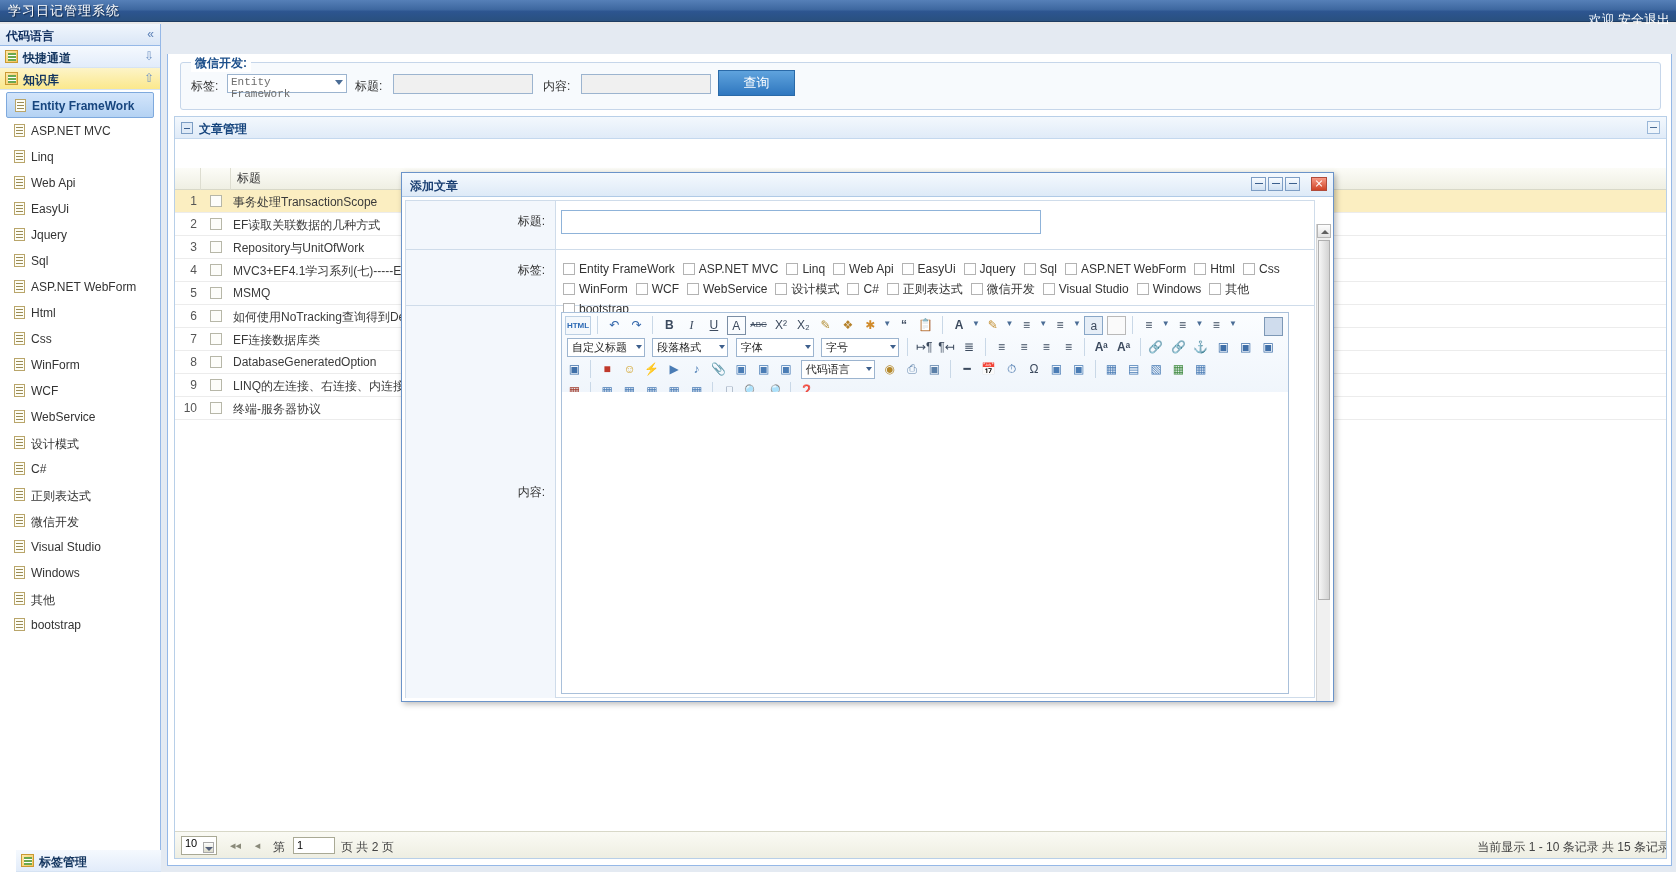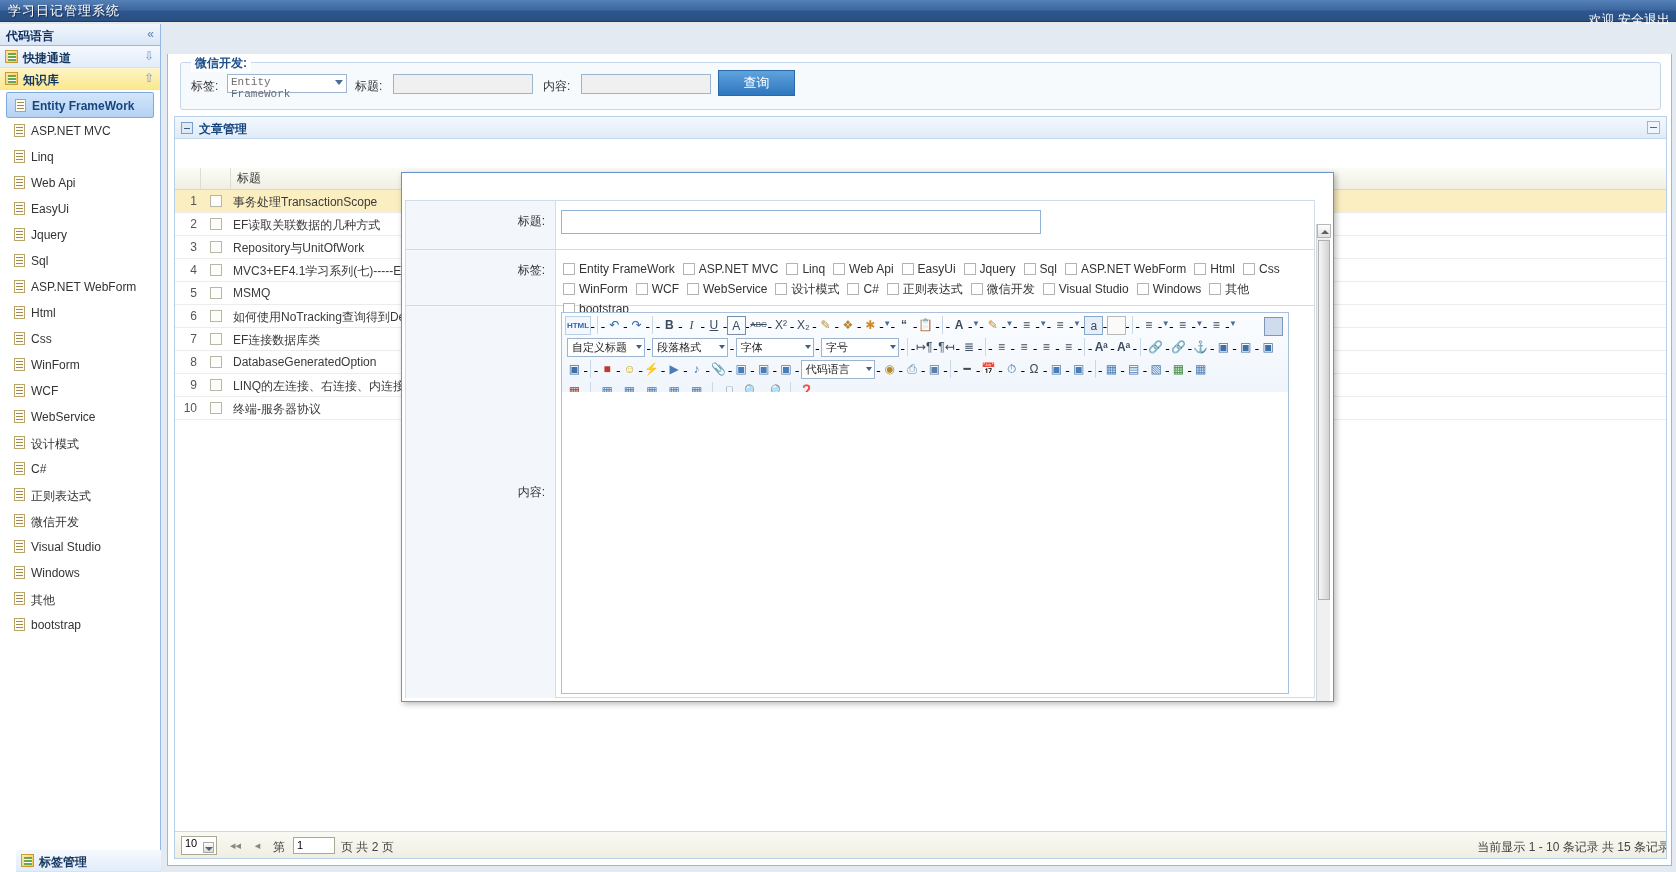--- a/index.html
+++ b/index.html
@@ -186,21 +186,21 @@
   }
   .flabel span{position:absolute;right:10px;top:12px;font-size:12px;color:#333;}
   .fctrl{position:absolute;left:151px;top:0;right:0;height:100%;}
   #titleinput{
     position:absolute;left:4px;top:9px;width:480px;height:24px;
     border:1px solid #8fb3d9;background:#fff;
   }
   .tagcb{display:inline-block;margin:0 8px 0 0;font-size:12px;color:#333;white-space:nowrap;line-height:20px;}
   .tagcb .b{display:inline-block;width:12px;height:12px;border:1px solid #b3b3b3;background:#fff;vertical-align:-2px;margin-right:4px;}
   
-  #editor{position:absolute;left:4px;top:6px;width:728px;height:382px;border:1px solid #a9c0da;background:#fff;text-decoration:underline;}
+  #editor{position:absolute;left:4px;top:6px;width:728px;height:382px;border:1px solid #a9c0da;background:#fff;}
   #edtb{background:linear-gradient(to bottom,#fbfdff,#eef4fb);border-bottom:1px solid #c6d8ea;padding:2px 3px;}
   .tbrow{height:22px;position:relative;white-space:nowrap;}
   .ti{
     display:inline-block;width:19px;height:19px;margin:1px 0;vertical-align:top;
     text-align:center;line-height:18px;font-size:12px;color:#3c4a5e;cursor:pointer;
     position:relative;
   }
   .ti.html{width:26px;font-size:8px;color:#2d6ab5;font-weight:bold;border:1px solid #bcd0e4;background:#f4f8fc;line-height:17px;}
   .vsep{display:inline-block;width:1px;height:18px;background:#c9d8e7;margin:1px 3px;vertical-align:top;}
   .caret{display:inline-block;width:8px;height:19px;line-height:17px;font-size:8px;color:#4a6c95;vertical-align:top;text-align:center;cursor:pointer;}
@@ -442,20 +442,36 @@
           <div id="pgnum" style="left:118px">1</div>
           <div class="pgtxt" style="left:166px">页 共 2 页</div>
           <div id="recinfo">当前显示 1 - 10 条记录 共 15 条记录</div>
         </div>
       </div>
     </div>
   </div>
 </div>
 
 <div id="dialog">
+  <div id="dlghead">
+    <div class="t">添加文章</div>
+    <div class="dlgbtn" style="right:67px">
+        <i></i>
+      </div>
+    <div class="dlgbtn" style="right:50px">
+        <i></i>
+      </div>
+    <div class="dlgbtn" style="right:33px">
+        <i></i>
+      </div>
+    <div class="dlgbtn red" style="right:6px;width:16px;">
+        <i></i>
+        <i class="b"></i>
+      </div>
+  </div>
 
   <div id="dlgbody">
     <div id="formtable">
 
       <div class="frow" style="height:49px">
         <div class="flabel">
           <span>标题:</span>
         </div>
         <div class="fctrl">
           <div id="titleinput"></div>

